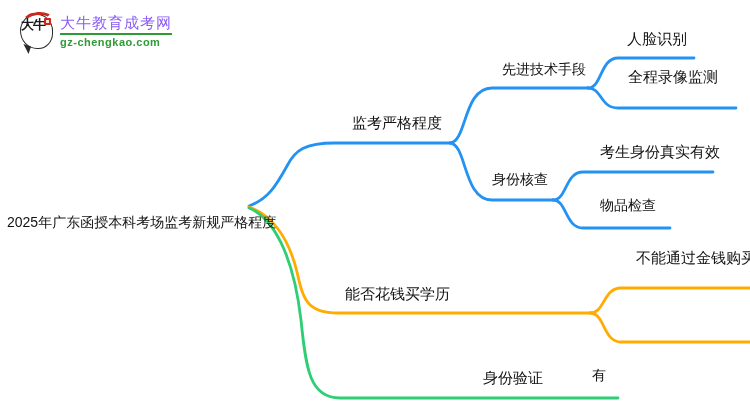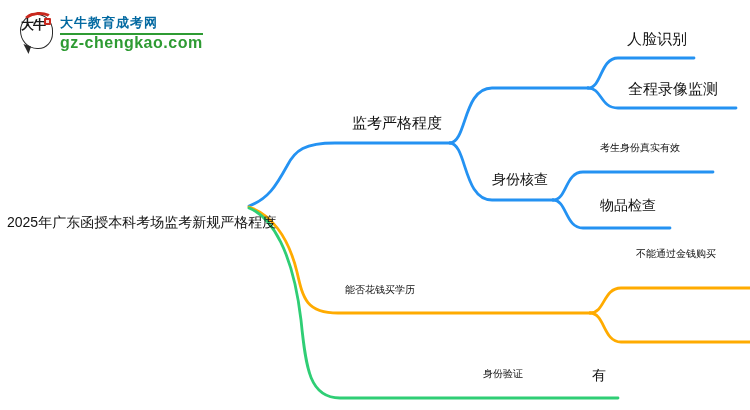--- a/index.html
+++ b/index.html
@@ -21,29 +21,29 @@
     position:absolute;left:1px;top:-3px;width:26px;height:14px;border:3px solid transparent;
     border-top-color:#c8281e;border-radius:50%;transform:rotate(-6deg);
   }
   .logo-bubble-text{
     position:absolute;left:0;top:4px;width:100%;text-align:left;
     font-family:"Liberation Serif",serif;font-weight:700;font-size:13px;line-height:12px;
     color:#1a1a1a;letter-spacing:-1px;
   }
   .logo-seal{position:absolute;right:1px;top:3px;width:7px;height:7px;background:#c8281e;border-radius:1px;}
   .logo-seal:after{content:"";position:absolute;left:2px;top:2px;width:3px;height:3px;background:#fff;opacity:.85;}
-  .logo-title{font-size:13px;font-weight:700;color:#0369a1;letter-spacing:1px;line-height:18px;}
+  .logo-title{font-size:15px;font-weight:400;color:#8b5cf6;letter-spacing:1px;line-height:18px;}
   .logo-divider{height:2px;background:#2e9b33;margin:1px 0 1px 0;}
-  .logo-domain{font-size:16px;font-weight:700;color:#2e9b33;letter-spacing:.5px;line-height:13px;}
+  .logo-domain{font-size:11px;font-weight:700;color:#2e9b33;letter-spacing:.5px;line-height:13px;}
   
   #map-svg{position:absolute;left:0;top:0;}
   .node-label{
     position:absolute;white-space:nowrap;color:#111;font-weight:400;font-size:14px;line-height:1.4;
   }
-  .fs13{font-size:10px;}
+  .fs13{font-size:15px;}
   .fs15{font-size:15px;}
 </style>
 </head>
 <body>
 
 <div id="stage">
 
   <div class="logo">
     <div class="logo-bubble">
       <span class="logo-arc"></span>
@@ -73,22 +73,23 @@
       <path d="M590 313 C605 313 603 342 621 342 L750 342"></path>
     </g>
     <g stroke="#2FCE75" stroke-width="2.8" fill="none" stroke-linecap="round">
       <path d="M249 208 C272 217 293 252 301 320 C306 370 310 398 340 398 L618 398"></path>
     </g>
   </svg>
 
   <div class="node-label" style="left:7px;top:213px;">2025年广东函授本科考场监考新规严格程度</div>
 
   <div class="node-label fs15" style="left:352px;top:112px;">监考严格程度</div>
+  <div class="node-label" style="left:502px;top:60px;">先进技术手段</div>
   <div class="node-label fs15" style="left:627px;top:28px;">人脸识别</div>
-  <div class="node-label fs15" style="left:628px;top:78px;">全程录像监测</div>
+  <div class="node-label fs15" style="left:628px;top:66px;">全程录像监测</div>
   <div class="node-label" style="left:492px;top:170px;">身份核查</div>
   <div class="node-label fs13" style="left:600px;top:141px;">考生身份真实有效</div>
   <div class="node-label" style="left:600px;top:196px;">物品检查</div>
 
   <div class="node-label fs13" style="left:345px;top:283px;">能否花钱买学历</div>
   <div class="node-label fs13" style="left:636px;top:247px;">不能通过金钱购买</div>
 
   <div class="node-label fs13" style="left:483px;top:367px;">身份验证</div>
   <div class="node-label" style="left:592px;top:366px;">有</div>
 

